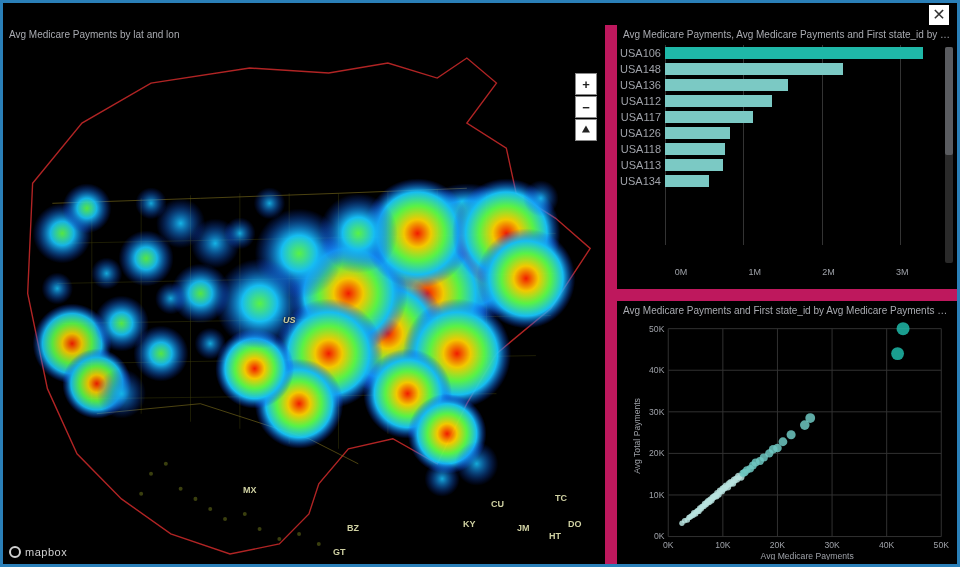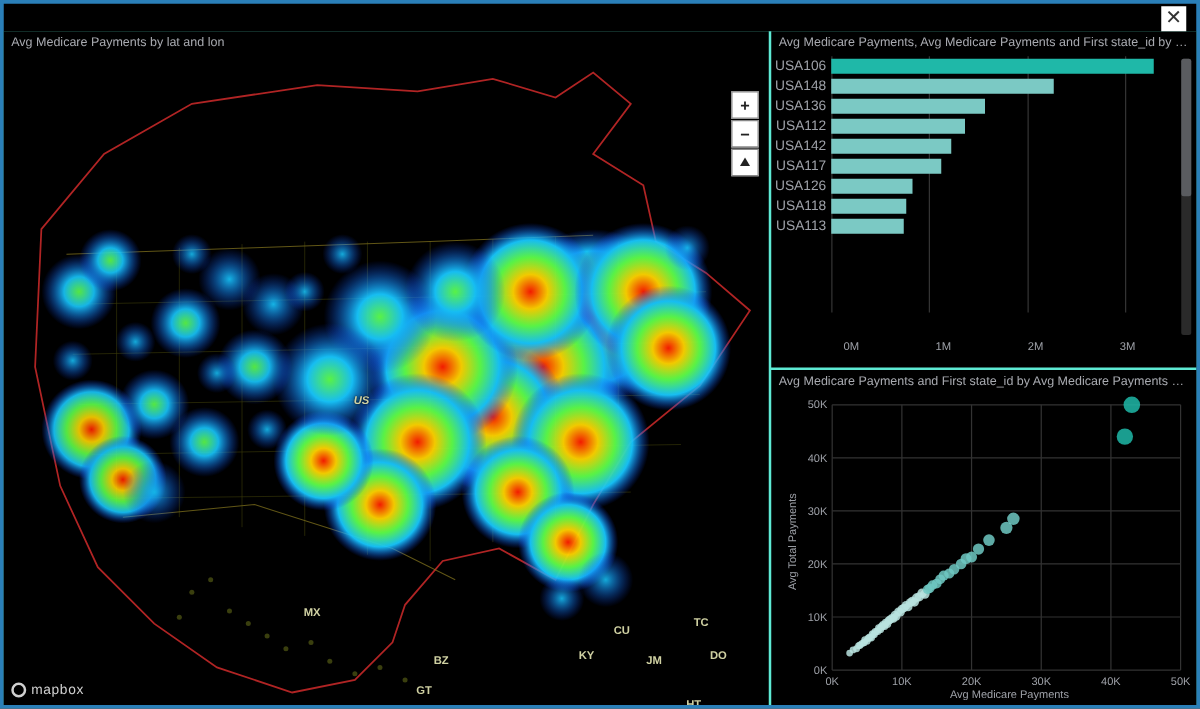--- a/index.html
+++ b/index.html
@@ -1,19 +1,19 @@
 <!DOCTYPE html>
 <html><head>
 <meta charset="utf-8">
 <style>
   * { box-sizing: border-box; margin: 0; padding: 0; }
   html, body { width: 960px; height: 567px; overflow: hidden; font-family: "Segoe UI", Arial, sans-serif; background: #fff; }
   .window { width: 960px; height: 567px; border: 3px solid #2a7fb8; background: #000; position: relative; }
   .close-btn { position: absolute; top: 2px; right: 8px; width: 20px; height: 20px; color: #333; font-size: 16px; line-height: 20px; text-align: center; cursor: pointer; z-index: 50; background: #fff; }
-  .dash { position: absolute; top: 22px; left: 0; right: 0; bottom: 0; display: grid; grid-template-columns: 1fr 340px; grid-template-rows: 1fr 1fr; gap: 2px; background: #5eead4; }
+  .dash { position: absolute; top: 22px; left: 0; right: 0; bottom: 0; display: grid; grid-template-columns: 1fr 340px; grid-template-rows: 1fr 1fr; gap: 12px; background: #be185d; }
   .panel { background: #000; position: relative; overflow: hidden; }
   .map-panel { grid-row: 1 / span 2; }
   .panel-title { color: #a8aab0; font-size: 10px; font-weight: 400; padding: 4px 6px; white-space: nowrap; overflow: hidden; text-overflow: ellipsis; }
 
   
   .map-body { position: absolute; inset: 18px 0 0 0; }
   .map-controls { position: absolute; top: 30px; right: 8px; z-index: 30; display: flex; flex-direction: column; gap: 1px; }
   .map-controls button { width: 22px; height: 22px; background: #fff; border: 1px solid #888; color: #222; font-size: 13px; font-weight: bold; cursor: pointer; display:flex; align-items:center; justify-content:center; }
   .attribution { position: absolute; left: 6px; bottom: 6px; color: #d0d0d0; font-size: 11px; letter-spacing: 0.5px; z-index: 30; display:flex; align-items:center; gap:4px; }
   .attribution .o { display:inline-block; width:12px; height:12px; border:2px solid #d0d0d0; border-radius:50%; }
@@ -152,21 +152,21 @@
 
         <div id="map-country-labels">
             <div class="maplabel" style="left: 280px; top: 272px; font-style: italic;">US</div>
             <div class="maplabel" style="left: 240px; top: 442px;">MX</div>
             <div class="maplabel" style="left: 488px; top: 456px;">CU</div>
             <div class="maplabel" style="left: 460px; top: 476px;">KY</div>
             <div class="maplabel" style="left: 344px; top: 480px;">BZ</div>
             <div class="maplabel" style="left: 330px; top: 504px;">GT</div>
             <div class="maplabel" style="left: 514px; top: 480px;">JM</div>
             <div class="maplabel" style="left: 552px; top: 450px;">TC</div>
-            <div class="maplabel" style="left: 546px; top: 488px; margin-top: 27px;">HT</div>
+            <div class="maplabel" style="left: 546px; top: 488px;">HT</div>
             <div class="maplabel" style="left: 565px; top: 476px;">DO</div>
           </div>
 
         <div class="map-controls">
           <button>
               <span>+</span>
             </button>
           <button>
               <span>−</span>
             </button>
@@ -210,26 +210,20 @@
                 <div class="bar-fill" style="width: 44.8571%;"></div>
               </div>
             </div>
             <div class="bar-row">
               <div class="bar-label">USA112</div>
               <div class="bar-track">
                 <div class="bar-fill" style="width: 39.1429%;"></div>
               </div>
             </div>
             <div class="bar-row">
-              <div class="bar-label">USA142</div>
-              <div class="bar-track">
-                <div class="bar-fill" style="width: 35.1429%;"></div>
-              </div>
-            </div>
-            <div class="bar-row">
               <div class="bar-label">USA117</div>
               <div class="bar-track">
                 <div class="bar-fill" style="width: 32.2857%;"></div>
               </div>
             </div>
             <div class="bar-row">
               <div class="bar-label">USA126</div>
               <div class="bar-track">
                 <div class="bar-fill" style="width: 23.7143%;"></div>
               </div>
@@ -237,20 +231,26 @@
             <div class="bar-row">
               <div class="bar-label">USA118</div>
               <div class="bar-track">
                 <div class="bar-fill" style="width: 22%;"></div>
               </div>
             </div>
             <div class="bar-row">
               <div class="bar-label">USA113</div>
               <div class="bar-track">
                 <div class="bar-fill" style="width: 21.1429%;"></div>
+              </div>
+            </div>
+            <div class="bar-row">
+              <div class="bar-label">USA134</div>
+              <div class="bar-track">
+                <div class="bar-fill" style="width: 16%;"></div>
               </div>
             </div>
           </div>
         <div class="bar-scroll">
           <div class="bar-scroll-thumb"></div>
         </div>
         <div class="bar-axis" id="bar-axis" style="position:absolute; left:0; right:18px; bottom:0;">
             <div class="bar-tick" style="left: 0%;">0M</div>
             <div class="bar-tick" style="left: 28.5714%;">1M</div>
             <div class="bar-tick" style="left: 57.1429%;">2M</div>

